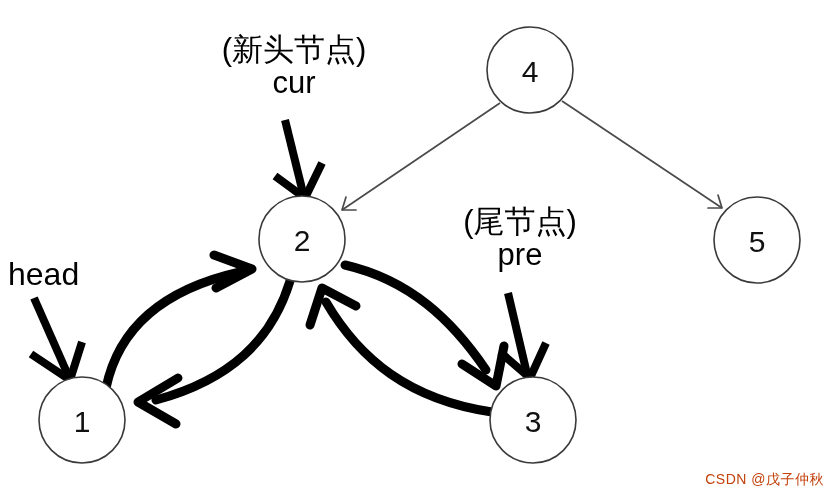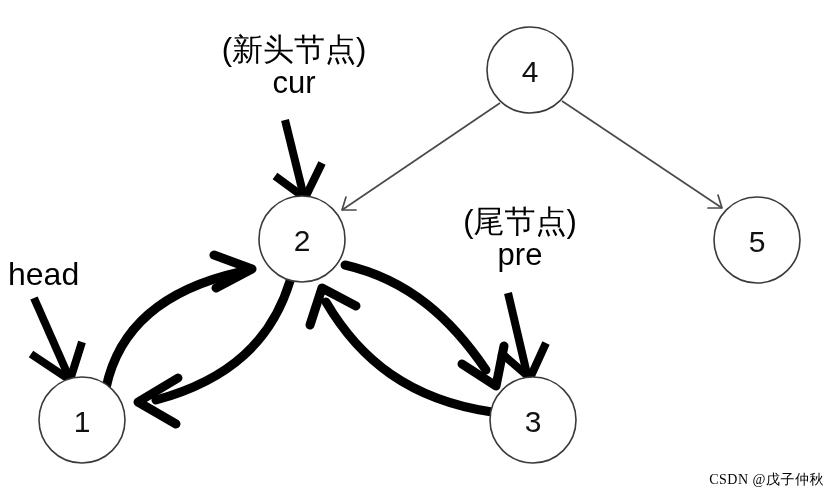--- a/index.html
+++ b/index.html
@@ -83,23 +83,23 @@
   #label-head {
     left: 8px;
     top: 249px;
     font-size: 32px;
     margin-top: 9px;
   }
   #watermark {
     position: absolute;
     right: 8px;
     bottom: 6px;
-    font-family: Liberation Serif, serif;
+    font-family: Liberation Sans, sans-serif;
     font-size: 14px;
-    color: #000000;
+    color: #c2410c;
     letter-spacing: 0.5px;
   }
 </style>
 </head>
 <body>
 
 <div id="diagram-root">
 
   <svg class="canvas" viewBox="0 0 832 495">
 

